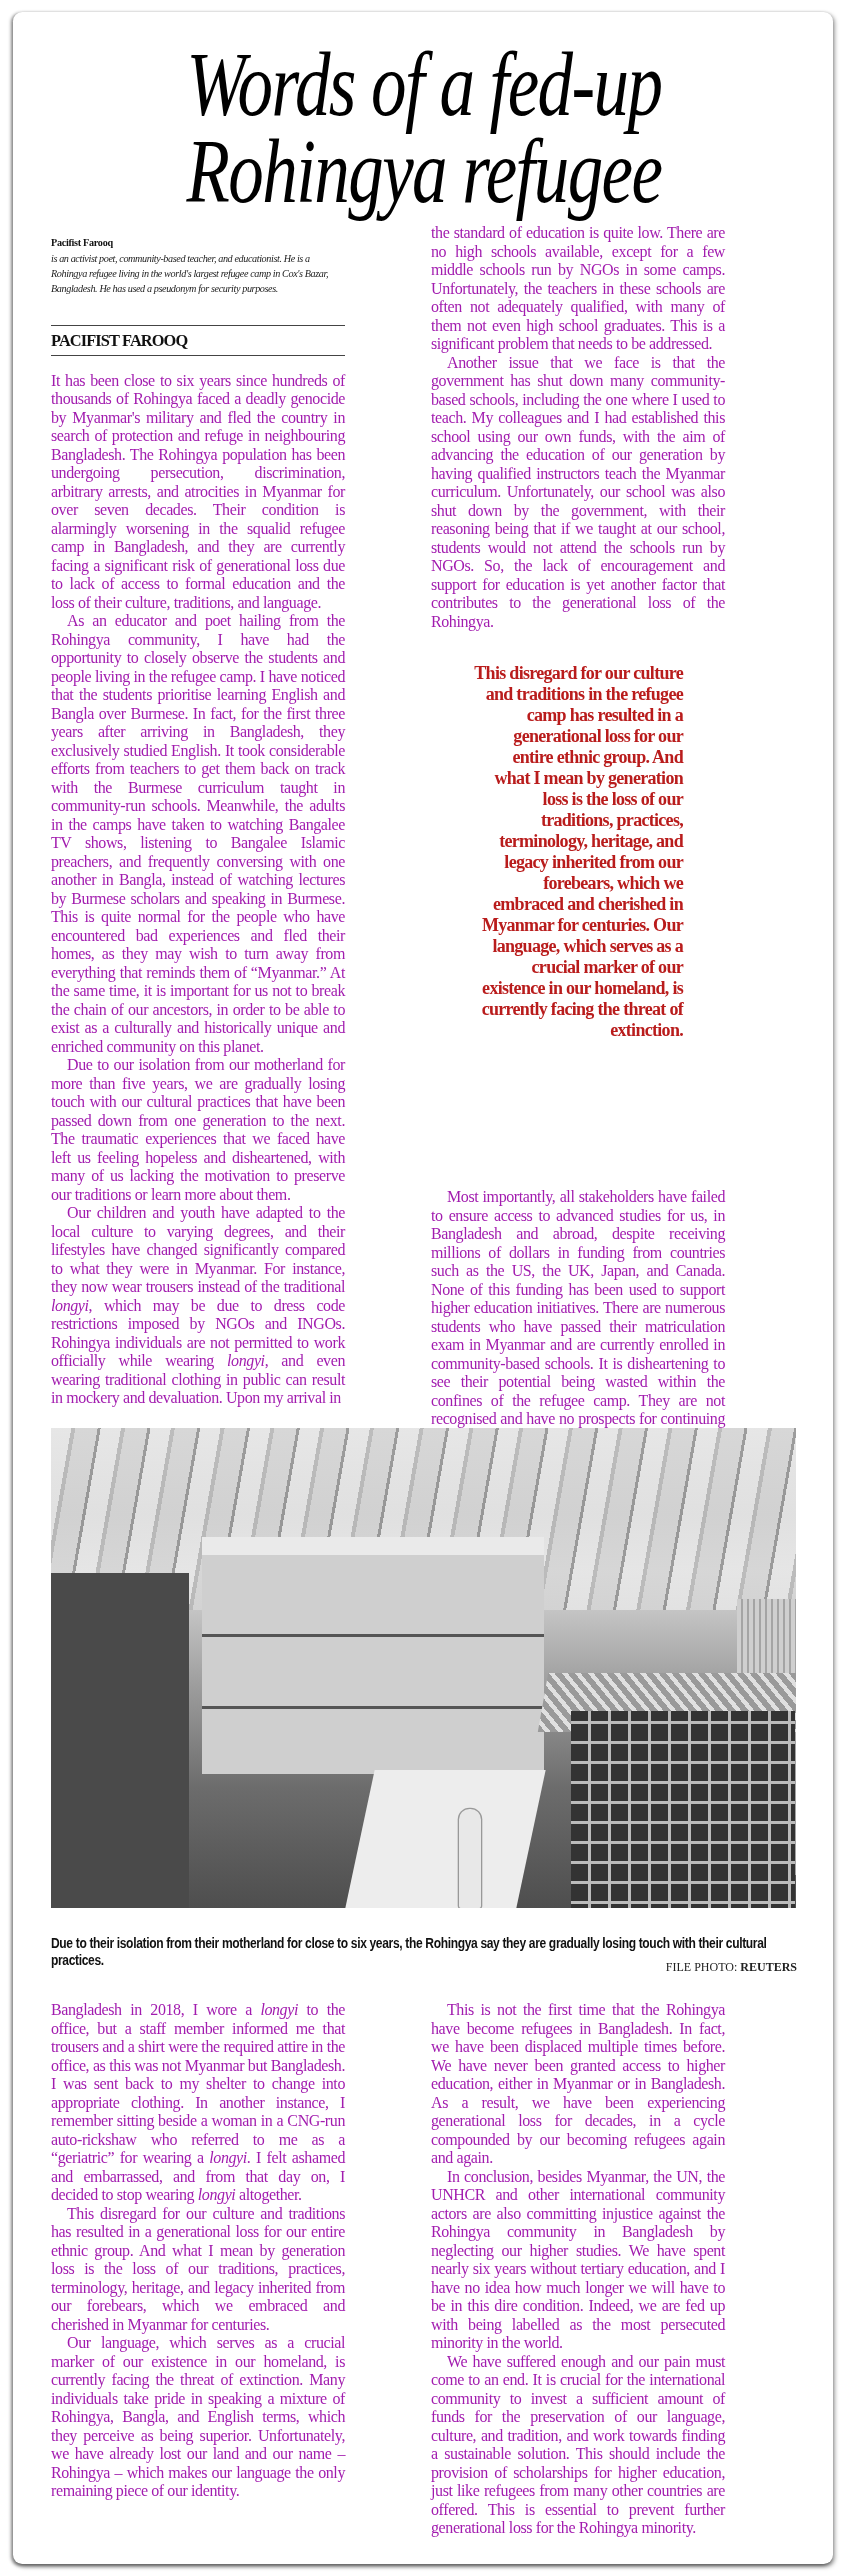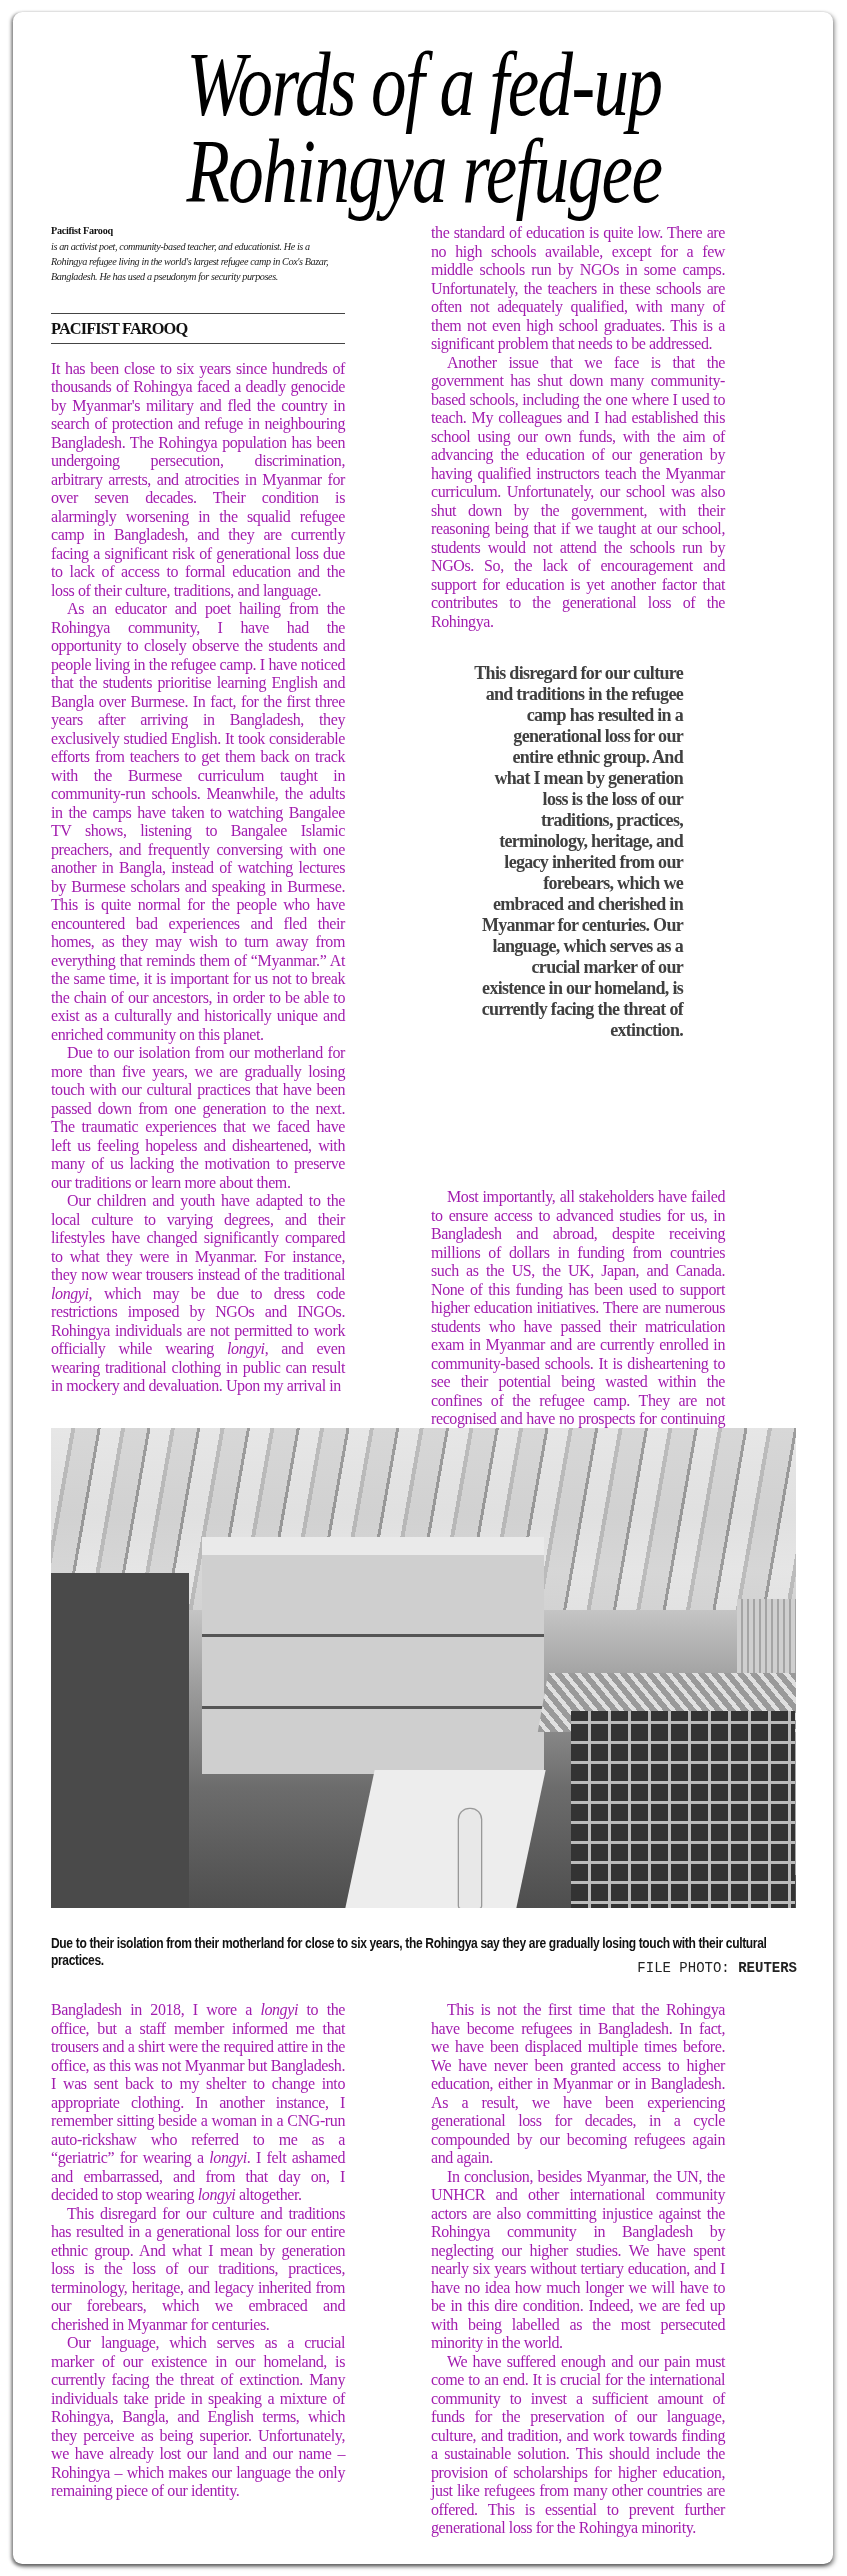--- a/index.html
+++ b/index.html
@@ -13,41 +13,41 @@
     }
 
     .headline {
       position: absolute; left: 0; top: 41px; width: 848px; text-align: center;
       font-family: "Liberation Serif", "DejaVu Serif", serif; font-style: italic; font-weight: normal;
       font-size: 91px; line-height: 87px; letter-spacing: -2px; color: #000;
       transform: scaleX(0.78); transform-origin: center top;
     }
 
     .col { position: absolute; width: 294px; }
-    .col-left-top { left: 51px; top: 224px; }
+    .col-left-top { left: 51px; top: 236px; }
     .col-right-top { left: 431px; top: 224px; }
 
     .bio-name { font-weight: bold; font-size: 10.2px; letter-spacing: -0.3px; color: #111; line-height: 14.5px; }
     .bio-text { font-style: italic; font-size: 10.2px; line-height: 15px; letter-spacing: -0.4px; color: #222; }
 
     .byline-rule { border-top: 1.3px solid #444; margin-top: 29px; }
     .byline { font-weight: bold; font-size: 16.4px; letter-spacing: -0.9px; padding: 5.3px 0 4px; color: #111; }
     .byline-rule-bottom { border-top: 1.3px solid #444; }
 
     .body-text p {
       font-size: 16px; line-height: 18.5px; text-align: justify; letter-spacing: -0.4px;
       color: #a21caf; text-indent: 16px;
     }
     .body-text p.noindent { text-indent: 0; }
     .body-text em { font-style: italic; }
 
     .pullquote {
       position: absolute; left: 474px; top: 663px; width: 209px;
       text-align: right; font-weight: bold; font-size: 18px; line-height: 21px;
-      letter-spacing: -0.7px; color: #404040;
+      letter-spacing: -0.7px; color: #b91c1c;
     }
 
     .photo {
       position: absolute; left: 51px; top: 1428px; width: 745px; height: 480px;
       background:
         linear-gradient(180deg, #dcdcdc 0%, #bdbdbd 18%, #d8d8d8 30%, #9a9a9a 55%, #6c6c6c 75%, #4e4e4e 100%);
       overflow: hidden;
     }
     .photo .roofs { position:absolute; left:0; top:0; width:100%; height:38%;
       background: repeating-linear-gradient(100deg, #e9e9e9 0 20px, #b5b5b5 20px 24px, #d6d6d6 24px 46px, #8d8d8d 46px 49px); opacity:0.8; }
@@ -65,21 +65,21 @@
       background: repeating-linear-gradient(90deg,#cfcfcf 0 4px,#a4a4a4 4px 6px); }
 
     .caption {
       position: absolute; left: 51px; top: 1935px; width: 745px;
       font-family: "Liberation Sans", "DejaVu Sans", sans-serif; font-weight: bold;
       font-size: 14px; line-height: 17px; letter-spacing: -0.4px; color: #111;
       transform: scaleX(0.86); transform-origin: left top; width: 866px;
     }
     .credit {
       position: absolute; right: 51px; top: 1960px;
-      font-family: Liberation Mono, monospace; font-size: 14px; color: #222;
+      font-family: Liberation Serif, serif; font-size: 12px; color: #222;
     }
     .credit b { font-weight: bold; }
 
     .col-left-bottom { left: 51px; top: 2001px; }
     .col-right-bottom { left: 431px; top: 2001px; }
   </style>
 </head>
 <body>
 
 <div class="card"></div>

